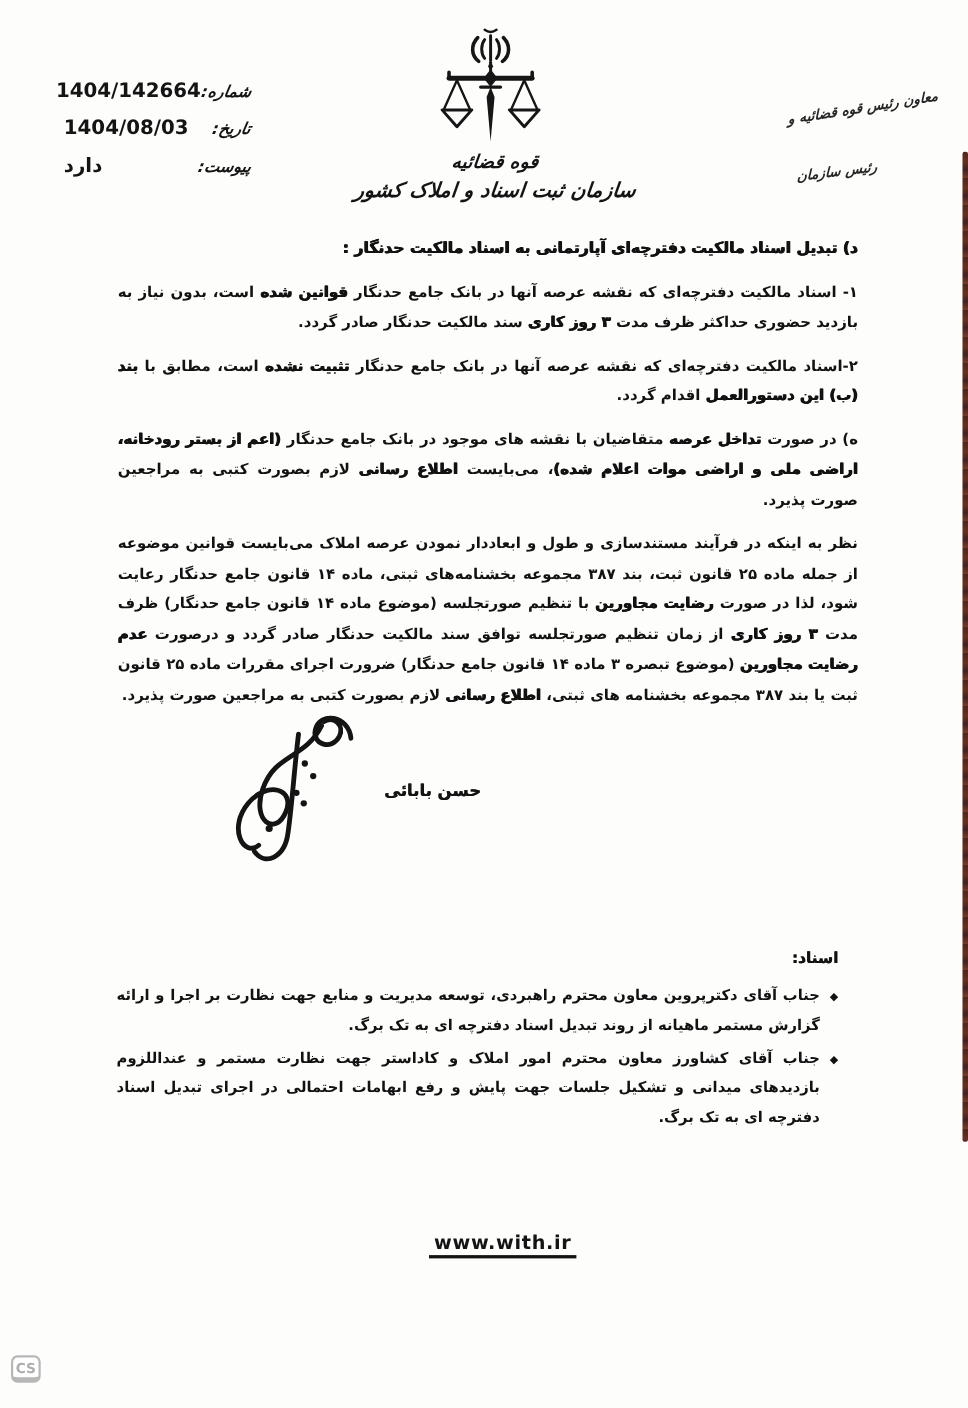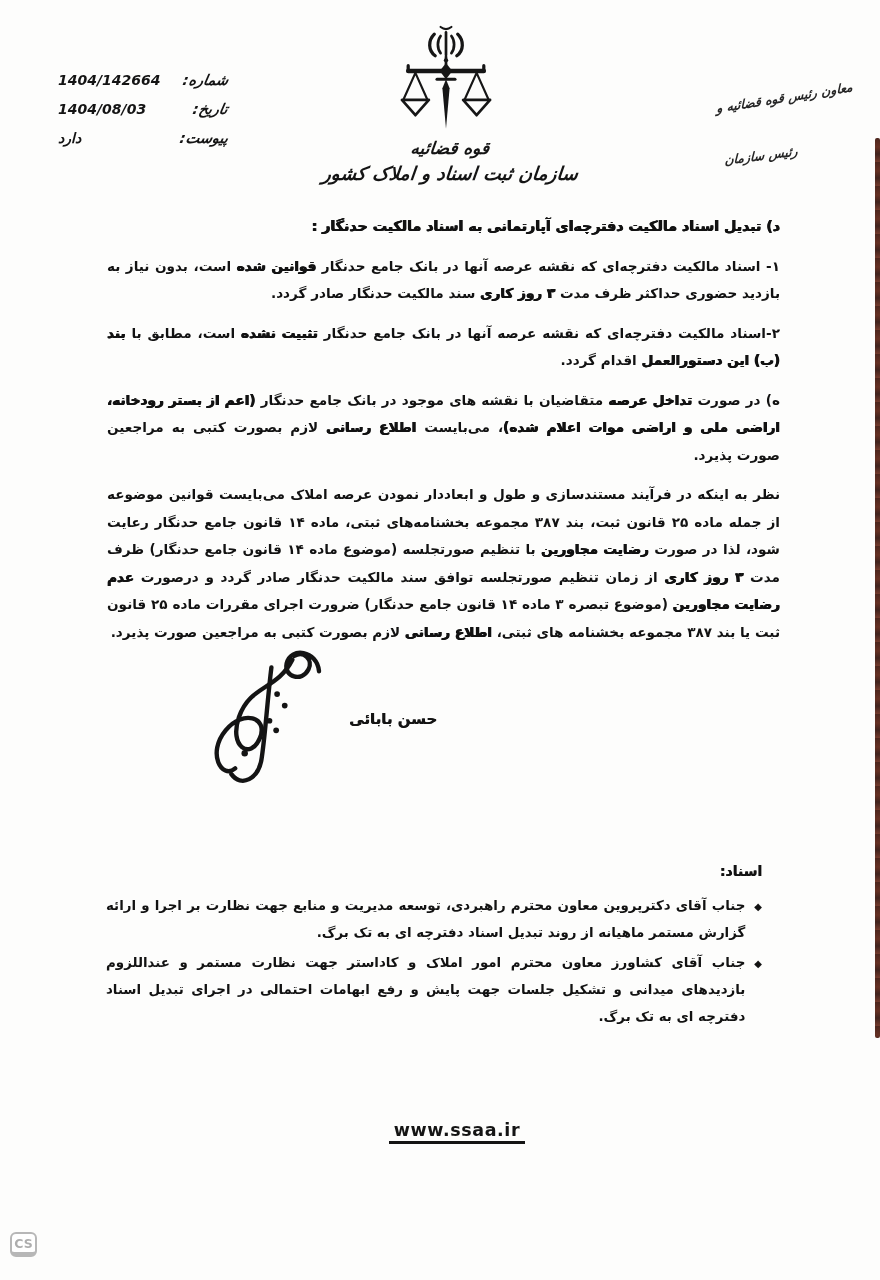--- a/index.html
+++ b/index.html
@@ -23,21 +23,21 @@
   .org-line2 {
     position:absolute; left:270px; top:163px; width:360px;
     text-align:center; direction:rtl;
     font-size:18.5px; font-weight:700; font-style:italic;
     transform:skewX(-6deg);
     letter-spacing:0.3px;
   }
   .ref-fields { position:absolute; left:58px; top:72px; width:170px; direction:rtl; }
   .field-row { display:flex; justify-content:space-between; align-items:baseline; margin-bottom:13px; }
   .field-label { font-size:14.5px; font-weight:700; font-style:italic; transform:skewX(-10deg); white-space:nowrap; }
-  .field-value { font-size:14px; font-weight:700; direction:ltr; white-space:nowrap;font-style:italic; }
+  .field-value { font-size:18px; font-weight:700; direction:ltr; white-space:nowrap; }
   .side-note-1 {
     position:absolute; left:692px; top:90px; width:185px;
     direction:rtl; text-align:center;
     font-size:12.5px; font-weight:700; font-style:italic;
     transform:rotate(-9deg) skewX(-8deg); color:#262626;
   }
   .side-note-2 {
     position:absolute; left:706px; top:148px; width:110px;
     direction:rtl; text-align:center;
     font-size:12.5px; font-weight:700; font-style:italic;
@@ -174,21 +174,21 @@
       <span class="cc-bullet">◆</span>
       <div class="cc-text">جناب آقای دکترپروین معاون محترم راهبردی، توسعه مدیریت و منابع جهت نظارت بر اجرا و ارائه گزارش مستمر ماهیانه از روند تبدیل اسناد دفترچه ای به تک برگ.</div>
     </div>
     <div class="cc-item">
       <span class="cc-bullet">◆</span>
       <div class="cc-text">جناب آقای کشاورز معاون محترم امور املاک و کاداستر جهت نظارت مستمر و عنداللزوم بازدیدهای میدانی و تشکیل جلسات جهت پایش و رفع ابهامات احتمالی در اجرای تبدیل اسناد دفترچه ای به تک برگ.</div>
     </div>
   </div>
 
   <div class="site-line">
-    <span class="site-text">www.ssaa.ir</span>
+    <span class="site-text">www.with.ir</span>
   </div>
 
   <div class="paper-edge-strip"></div>
 
   <div class="watermark">
     <span class="cs-badge">CS</span>
   </div>
 
 </div>
 

